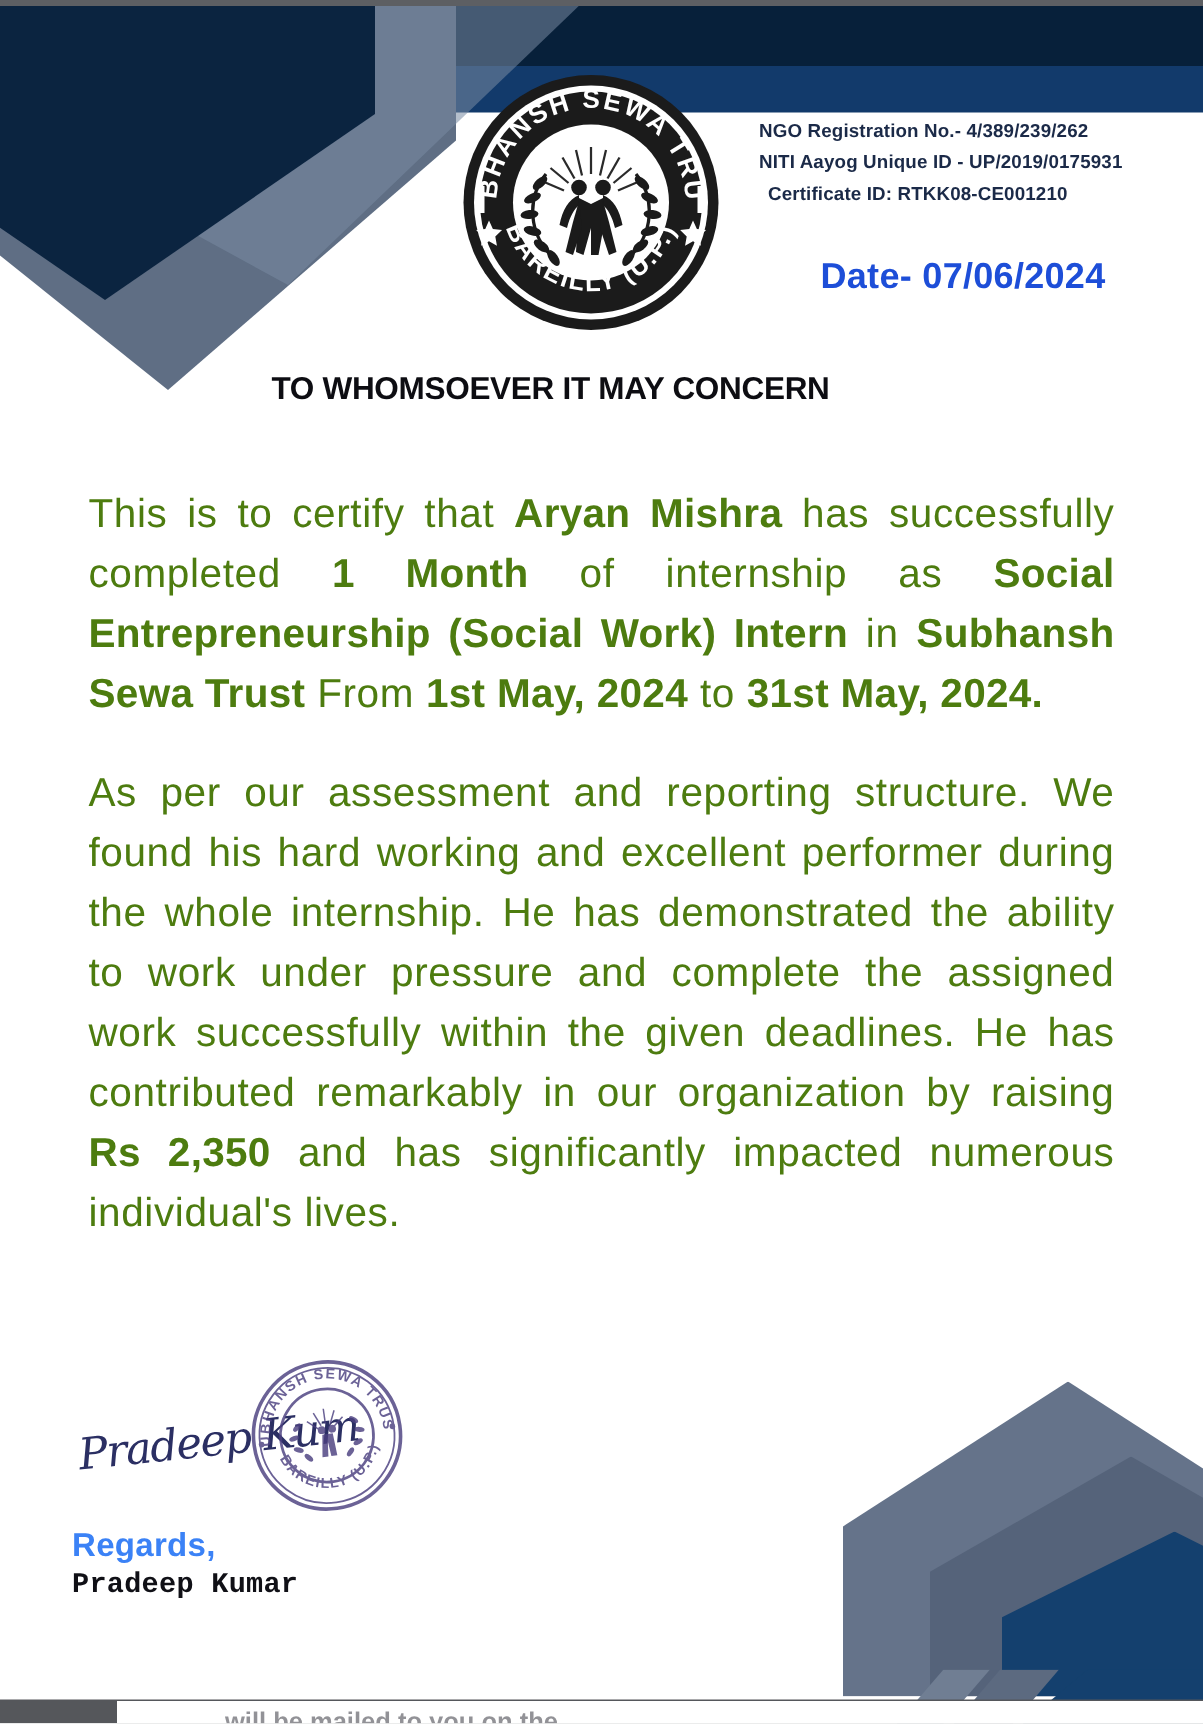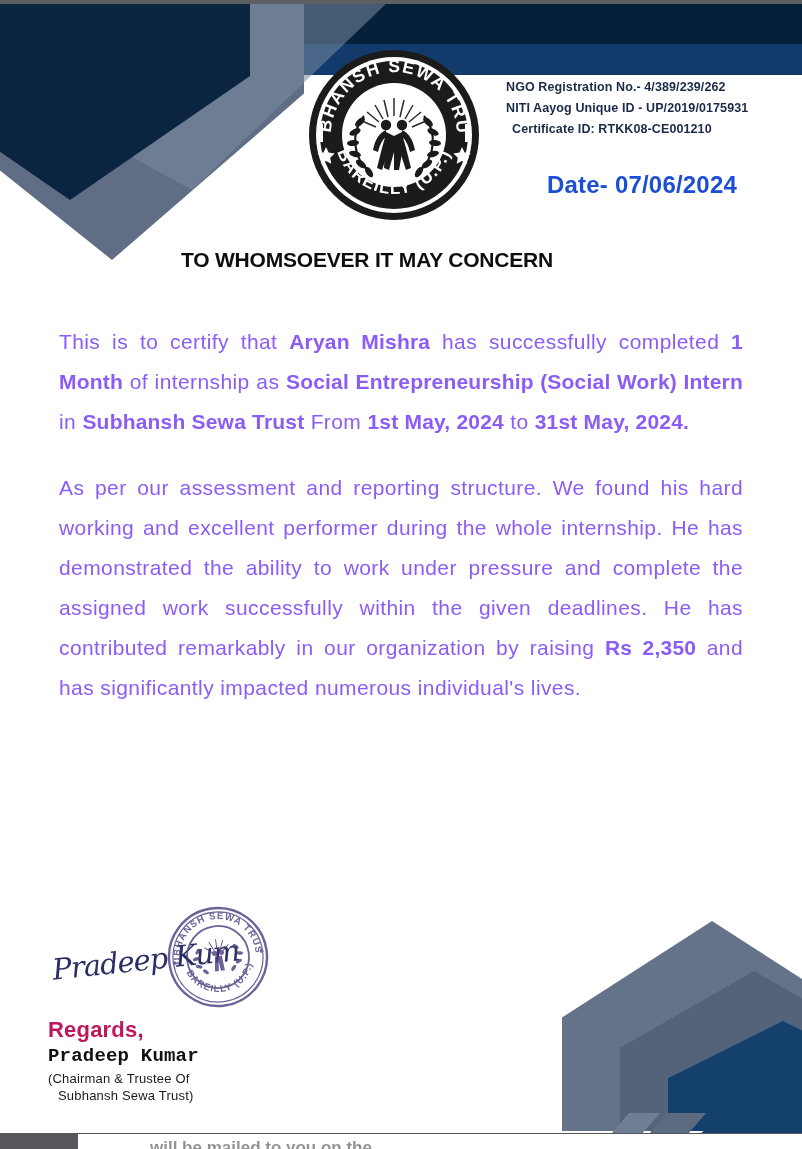--- a/index.html
+++ b/index.html
@@ -199,23 +199,23 @@
   }
 
   
   .body-area {
     position: absolute;
     top: 322px; left: 59px;
     width: 684px;
     z-index: 25;
   }
   .para {
-    font-size: 21px;
+    font-size: 27px;
     line-height: 40px;
-    color: #8b5cf6;
+    color: #4d7c0f;
     text-align: justify;
     font-weight: 300;
     letter-spacing: 0.4px;
     margin: 0 0 26px 0;
   }
   .para b { font-weight: 700; letter-spacing: 0.2px; }
   .para.nojustify { text-align: left; }
 
   
   .sig-area {
@@ -241,21 +241,21 @@
   }
   .stamp {
     position: absolute;
     top: 0px; left: 118px;
     width: 104px; height: 104px;
     opacity: 0.82;
   }
   .regards {
     font-size: 22px;
     font-weight: bold;
-    color: #be185d;
+    color: #3b82f6;
     margin-top: 2px;
     letter-spacing: 0.2px;
   }
   .sig-name {
     font-size: 19px;
     font-weight: bold;
     color: #101016;
     margin-top: 2px;
     letter-spacing: 0.2px;
     font-family: Liberation Mono, monospace;
@@ -405,24 +405,20 @@
               <ellipse cx="74" cy="51" rx="3.4" ry="1.7" transform="rotate(12 74 51)"></ellipse>
               <ellipse cx="72" cy="59" rx="3.4" ry="1.7" transform="rotate(-22 72 59)"></ellipse>
               <ellipse cx="66" cy="65" rx="3.4" ry="1.7" transform="rotate(-48 66 65)"></ellipse>
             </g>
           </g>
         </svg>
       </div>
     </div>
     <div class="regards">Regards,</div>
     <div class="sig-name">Pradeep Kumar</div>
-    <div class="sig-role">
-      <span>(Chairman &amp; Trustee Of</span>
-      <span class="l2">Subhansh Sewa Trust)</span>
-    </div>
   </div>
 
   <div class="bchev-grey1"></div>
   <div class="bchev-grey2"></div>
   <div class="bchev-blue"></div>
   <div class="bslant-c"></div>
   <div class="bslant-b"></div>
   <div class="bslant-a"></div>
 
   <div class="cutoff-text">will be mailed to you on the</div>

